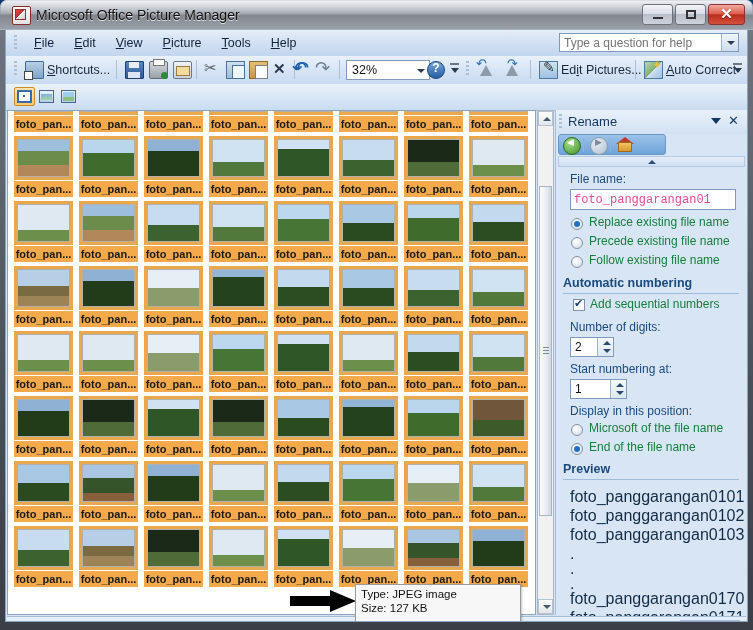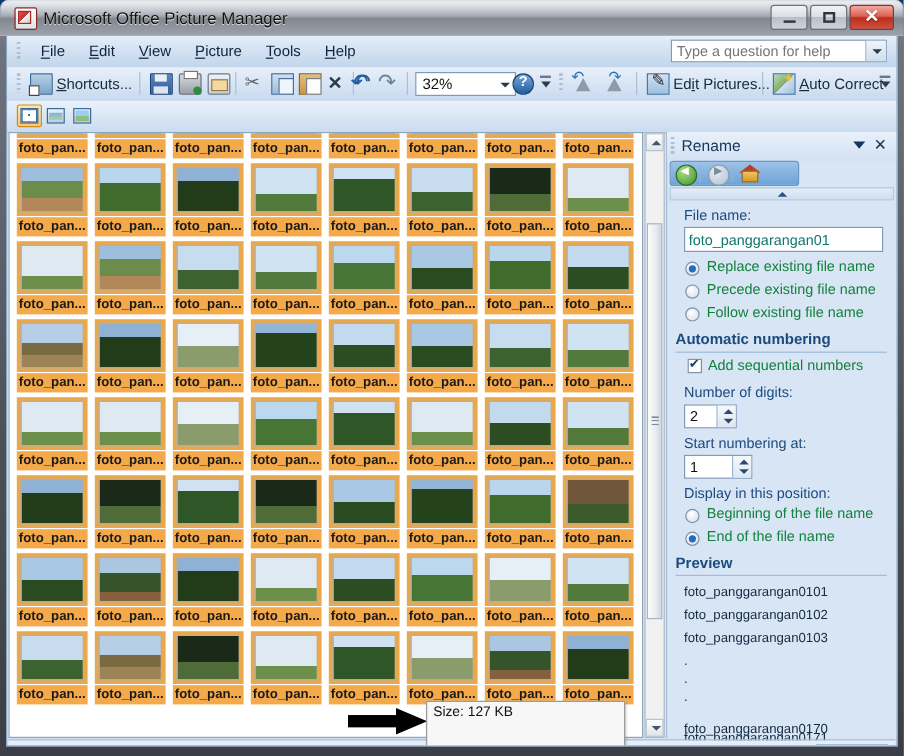--- a/index.html
+++ b/index.html
@@ -265,41 +265,41 @@
     border-left:9px solid transparent;border-right:9px solid transparent;border-bottom:7px solid #c0392b;}
   #tp-collapse{position:absolute;left:2px;top:46px;width:187px;height:11px;
     background:linear-gradient(to bottom,#e3edf8,#cfdff1);border:1px solid #b6cbe2;box-sizing:border-box;}
   #tp-collapse:after{content:"";position:absolute;left:50%;margin-left:-4px;top:3px;
     border-left:4px solid transparent;border-right:4px solid transparent;border-bottom:4px solid #2d4f7c;}
 
   #tp-body{position:absolute;left:0;top:60px;width:191px;height:440px;}
   .tp-lbl{position:absolute;font-size:12px;color:#1b4a7f;white-space:nowrap;}
   .tp-input{position:absolute;background:#fff;border:1px solid #7e9bbd;box-sizing:border-box;}
   .tp-input input{width:100%;height:100%;border:none;outline:none;padding:0 3px;box-sizing:border-box;
-    font-family:Liberation Sans, sans-serif;font-size:12px;color:#0f766e;background:transparent;}
+    font-family:Liberation Mono, monospace;font-size:12px;color:#ec4899;background:transparent;}
   .radio{position:absolute;width:12px;height:12px;border-radius:50%;
     background:radial-gradient(circle at 40% 35%,#ffffff,#d2dce6);
     border:1px solid #7f93a8;box-sizing:border-box;cursor:default;}
   .radio.on:after{content:"";position:absolute;left:2px;top:2px;width:6px;height:6px;border-radius:50%;
     background:#1f6fc4;}
   .rlabel{position:absolute;font-size:12px;color:#15803d;white-space:nowrap;cursor:default;}
   .sectionhdr{position:absolute;font-size:12.5px;font-weight:bold;color:#1b4a7f;}
   .sectionrule{position:absolute;height:1px;background:#9fbcd9;}
   .checkbox{position:absolute;width:12px;height:12px;background:#fff;
     border:1px solid #7f93a8;box-sizing:border-box;cursor:default;}
   .checkbox.on:after{content:"\2714";position:absolute;left:0px;top:-3px;font-size:11px;color:#18406f;}
   .spin{position:absolute;height:20px;background:#fff;border:1px solid #7e9bbd;box-sizing:border-box;}
   .spin .v{position:absolute;left:4px;top:2px;font-size:12px;color:#111;}
   .spin .btns{position:absolute;right:0;top:0;width:16px;height:18px;
     background:linear-gradient(to bottom,#f6f9fc,#dde7f2);border-left:1px solid #9fb6d0;box-sizing:border-box;}
   .spin .btns:before{content:"";position:absolute;left:5px;top:3px;
     border-left:4px solid transparent;border-right:4px solid transparent;border-bottom:4px solid #2b4a6e;}
   .spin .btns:after{content:"";position:absolute;left:5px;bottom:3px;
     border-left:4px solid transparent;border-right:4px solid transparent;border-top:4px solid #2b4a6e;}
-  .prevline{position:absolute;font-size:11px;color:#152b44;white-space:nowrap;}
+  .prevline{position:absolute;font-size:16px;color:#152b44;white-space:nowrap;}
   #okbtn{position:absolute;left:16px;top:511px;width:70px;height:22px;
     background:linear-gradient(to bottom,#fbfdfe,#e0e7ef 50%,#cfd9e4 51%,#e6ecf3);
     border:1px solid #7d8ea3;border-radius:3px;box-sizing:border-box;
     font-size:12px;color:#111;text-align:center;line-height:20px;cursor:default;}
 
   
   #statusbar{
     position:absolute;left:1px;top:586px;width:739px;height:26px;
     background:linear-gradient(to bottom,#e6eff9,#cfe0f2);
     border-top:1px solid #a8bdd6;box-sizing:border-box;
@@ -922,53 +922,54 @@
 
         <div class="tp-lbl" style="left:14px;top:192px;">Start numbering at:</div>
         <div class="spin" style="left:14px;top:209px;width:57px;">
           <span class="v">1</span>
           <span class="btns"></span>
         </div>
 
         <div class="tp-lbl" style="left:14px;top:234px;">Display in this position:</div>
 
         <div class="radio" style="left:15px;top:254px;"></div>
-        <div class="rlabel" style="left:33px;top:251px;">Beginning of the file name</div>
+        <div class="rlabel" style="left:33px;top:251px;">Microsoft of the file name</div>
 
         <div class="radio on" style="left:15px;top:273px;"></div>
         <div class="rlabel" style="left:33px;top:270px;">End of the file name</div>
 
         <div class="sectionhdr" style="left:7px;top:292px;">Preview</div>
         <div class="sectionrule" style="left:7px;top:309px;width:176px;"></div>
 
         <div id="preview-list">
             <div class="prevline" style="left:14px;top:318px;">foto_panggarangan0101</div>
             <div class="prevline" style="left:14px;top:337px;">foto_panggarangan0102</div>
             <div class="prevline" style="left:14px;top:356px;">foto_panggarangan0103</div>
             <div class="prevline" style="left:14px;top:375px;">.</div>
             <div class="prevline" style="left:14px;top:390px;">.</div>
             <div class="prevline" style="left:14px;top:405px;">.</div>
-            <div class="prevline" style="left:14px;top:432px;">foto_panggarangan0170</div>
+            <div class="prevline" style="left:14px;top:420px;">foto_panggarangan0170</div>
             <div class="prevline" style="left:14px;top:439px;">foto_panggarangan0171</div>
           </div>
       </div>
 
       <div id="okbtn">OK</div>
     </div>
 
     <div id="statusbar">
 
       <div id="status-lock"></div>
       <div id="status-box"></div>
     </div>
 
     <div id="annot-arrow">
       <div class="shaft"></div>
       <div class="head"></div>
     </div>
 
     <div id="tooltip">
+      <div>Type: JPEG image</div>
       <div>Size: 127 KB</div>
 
     </div>
 
   </div>
 </div>
 
 </body></html>

